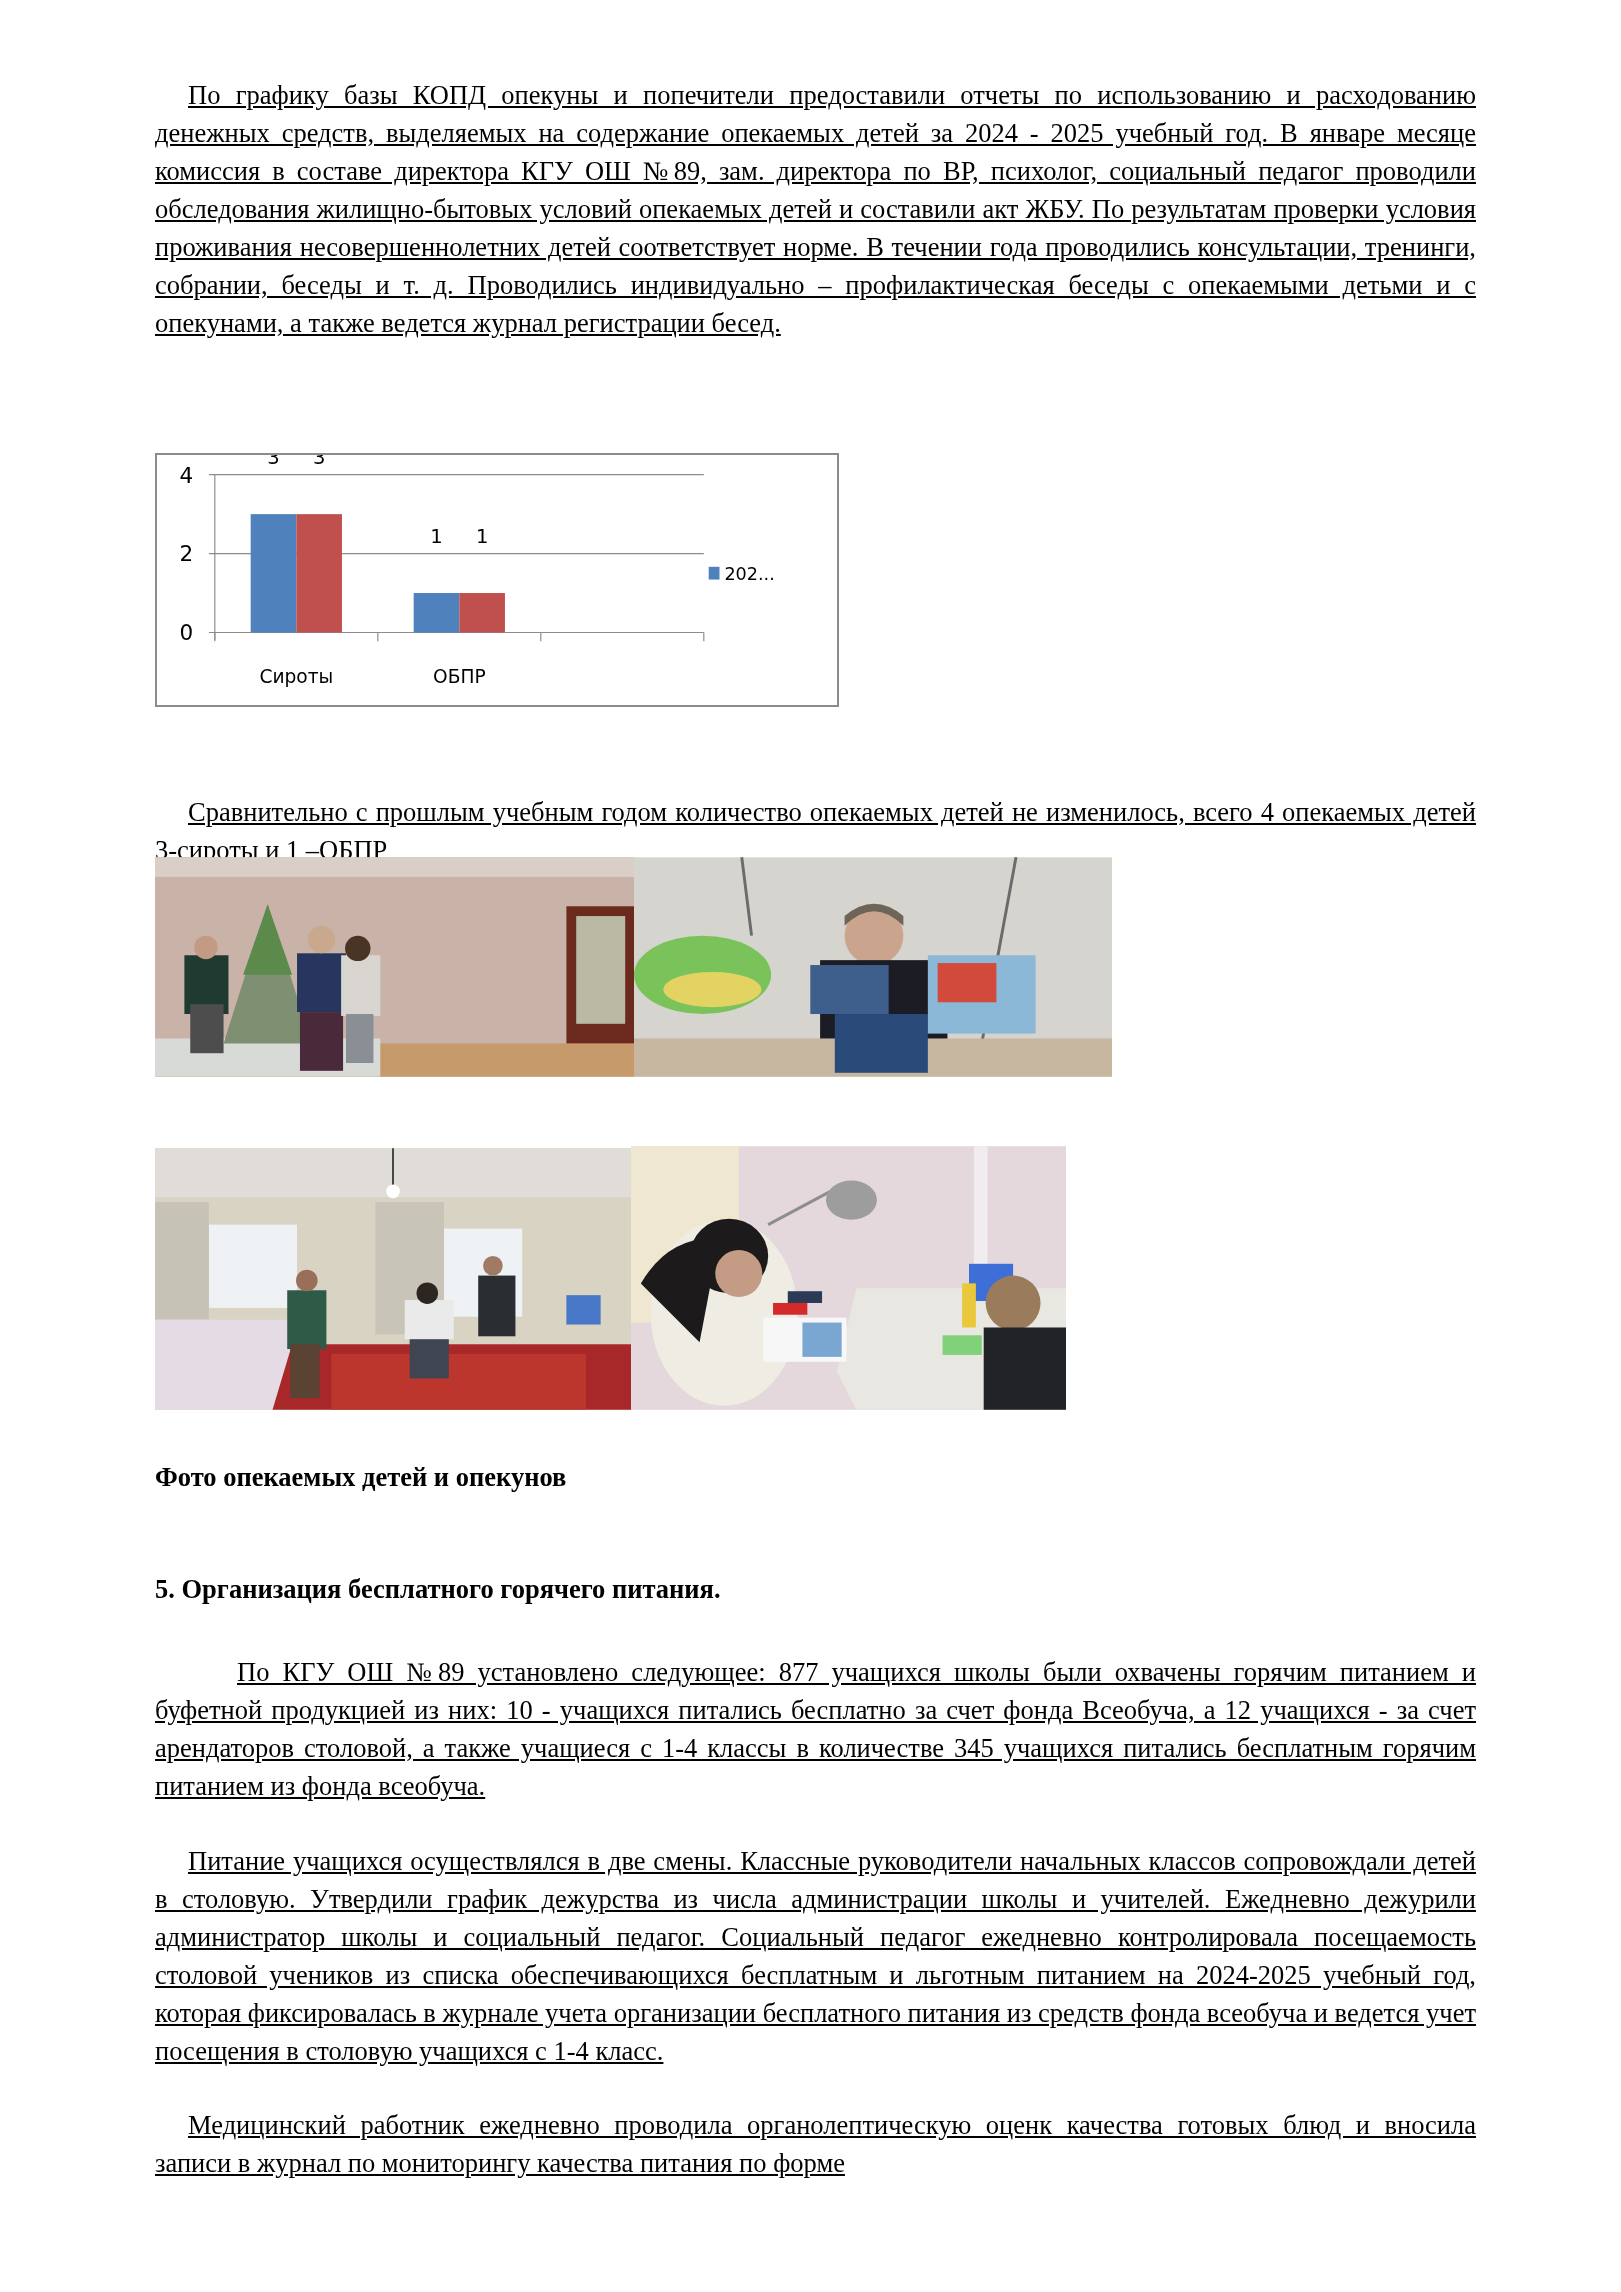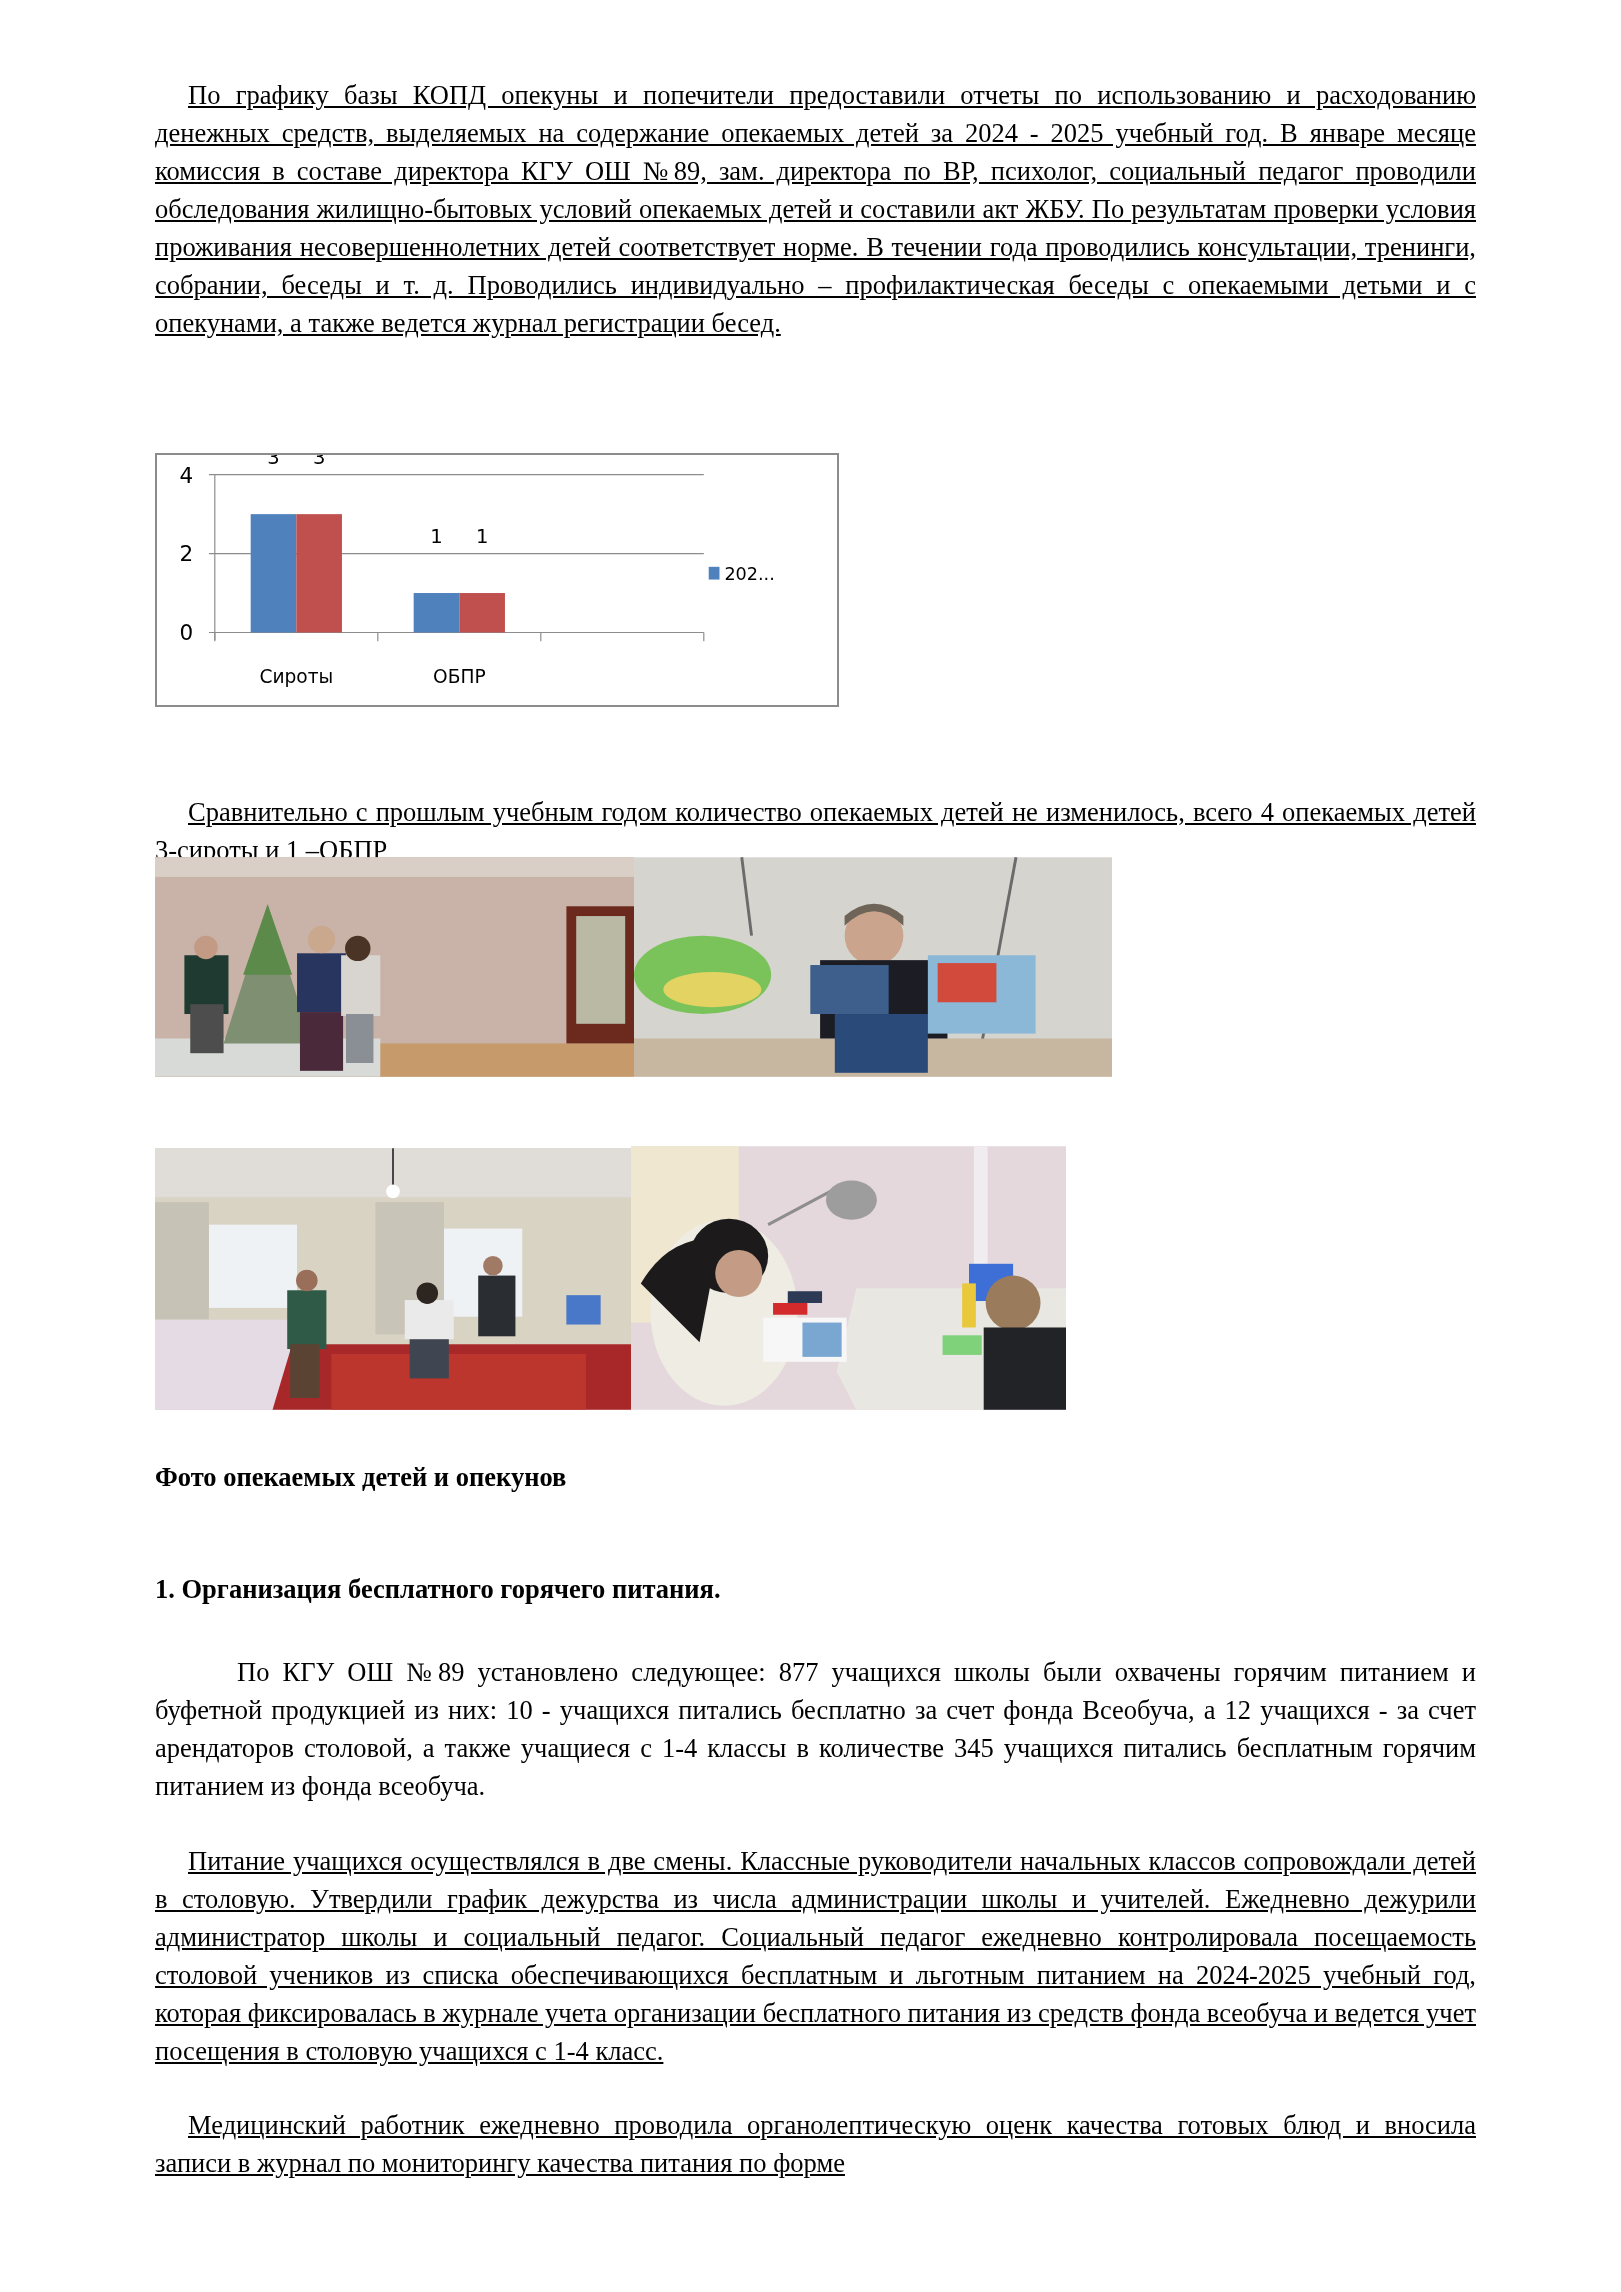--- a/index.html
+++ b/index.html
@@ -7,21 +7,21 @@
     width: 1621px; height: 2293px; position: relative; overflow: hidden;
     font-family: "Liberation Serif", "DejaVu Serif", serif;
     color: #000;
   }
   .para {
     position: absolute; left: 155px; width: 1321px;
     font-size: 26.5px; line-height: 38px;
     text-align: justify; margin: 0;
   }
   .indent { text-indent: 33px; text-decoration: underline; }
-  .indent2 { text-indent: 82px; }
+  .indent2 { text-indent: 82px; text-decoration: underline; }
   .bold { font-weight: bold; }
 
   
   .chart-frame {
     position: absolute; left: 155px; top: 453px; width: 684px; height: 254px;
     border: 2px solid #8c8c8c; background: #fff; box-sizing: border-box;
   }
   .chart-frame svg { position: absolute; left: 0; top: 0; }
   .chart-text { font-family: "DejaVu Sans", "Liberation Sans", sans-serif; fill: #000; }
 
@@ -145,18 +145,18 @@
     <rect x="160" y="148" width="35" height="12" fill="#2d3a55"></rect>
     <rect x="345" y="120" width="45" height="38" fill="#3e6fd6"></rect>
     <rect x="338" y="140" width="14" height="45" fill="#e9c93b"></rect>
     <circle cx="390" cy="160" r="28" fill="#9a7c5c"></circle>
     <rect x="360" y="185" width="84" height="84" fill="#212327"></rect>
     <rect x="318" y="193" width="40" height="20" fill="#7fd27a"></rect>
   </svg>
 </div>
 
 <p class="para bold" style="top:1458px;">Фото опекаемых детей и опекунов</p>
-<p class="para bold" style="top:1570px;">1.  Организация бесплатного горячего питания.</p>
+<p class="para bold" style="top:1570px;">5.  Организация бесплатного горячего питания.</p>
 
 <p class="para indent2" style="top:1653px;">По КГУ ОШ №89 установлено следующее: 877 учащихся школы были охвачены горячим питанием и буфетной продукцией из них: 10 - учащихся питались бесплатно за счет фонда Всеобуча, а 12 учащихся - за счет арендаторов столовой, а также учащиеся с 1-4 классы в количестве 345 учащихся питались бесплатным горячим питанием из фонда всеобуча.</p>
 <p class="para indent" style="top:1842px;">Питание учащихся осуществлялся в две смены. Классные руководители начальных классов  сопровождали детей в столовую. Утвердили график дежурства из числа администрации школы и учителей. Ежедневно дежурили администратор школы и социальный педагог.  Социальный педагог ежедневно контролировала посещаемость столовой учеников из списка обеспечивающихся бесплатным и льготным питанием на 2024-2025 учебный год, которая фиксировалась в журнале учета организации бесплатного питания из средств фонда всеобуча и ведется учет посещения в столовую учащихся с 1-4 класс.</p>
 <p class="para indent" style="top:2106px;">Медицинский работник ежедневно проводила органолептическую оценк качества готовых блюд и вносила записи в журнал по мониторингу качества питания по форме</p>
 
 
 </body></html>

